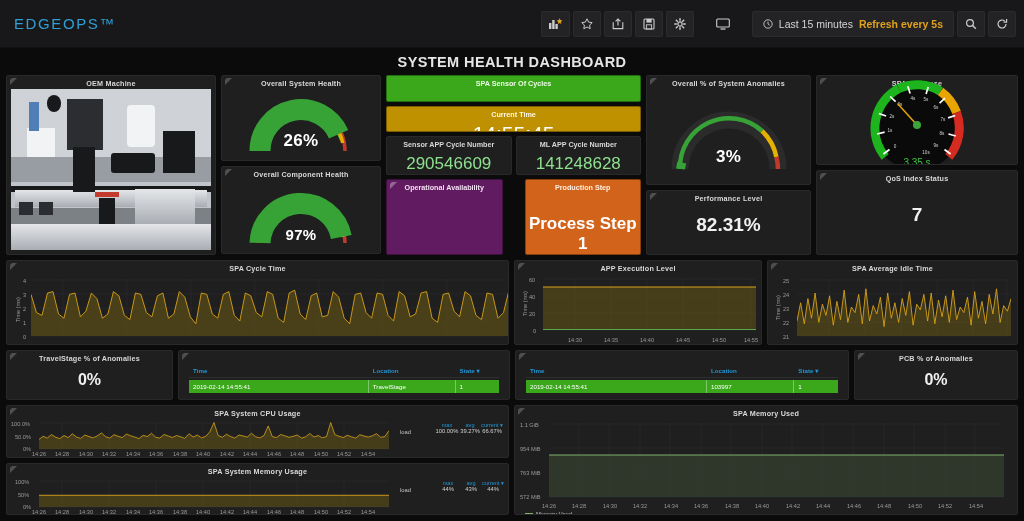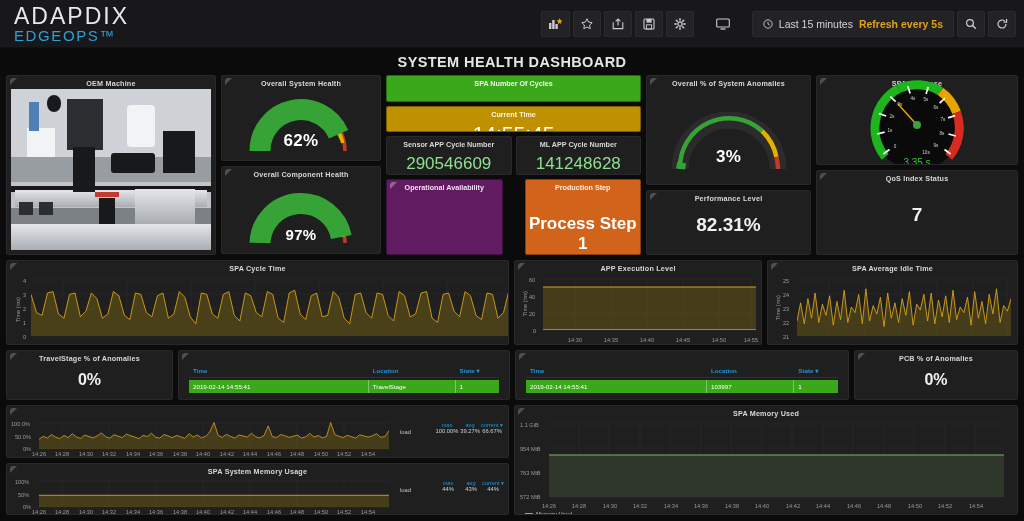--- a/index.html
+++ b/index.html
@@ -145,21 +145,20 @@
   .c-loc  { flex: 0 0 28%; }
   .c-state{ flex: 0 0 14%; }
 </style>
 </head>
 <body>
 
 <div id="app">
 
   <div class="topnav">
     <div class="brand">
-      <div class="brand-1">ADAPDIX</div>
       <div class="brand-2">EDGEOPS™</div>
     </div>
 
     <div class="nav-right">
       <div class="nbtn">
         <svg width="13" height="11" viewBox="0 0 13 11">
           <rect x="0" y="5" width="2.4" height="6" fill="#ccc"></rect>
           <rect x="3.2" y="2" width="2.4" height="9" fill="#ccc"></rect>
           <rect x="6.4" y="6" width="2.4" height="5" fill="#ccc"></rect>
           <path d="M10.6 0 l.75 2.1 2.1.3 -1.5 1.5 .4 2.1 -1.75 -1 -1.75 1 .4 -2.1 -1.5 -1.5 2.1 -.3z" fill="#e0a11b"></path>
@@ -277,21 +276,21 @@
           <div class="ptitle">Overall System Health</div>
           <div class="gauge-wrap">
             <div class="gauge" style="width:108px;height:62px;">
               <svg width="108" height="62" viewBox="0 0 108 62">
                 <path d="M10 58 A44 44 0 0 1 98 58" fill="none" stroke="#333" stroke-width="3"></path>
                 <path d="M10 58 A44 44 0 0 1 98 58" fill="none" stroke="#c0392b" stroke-width="3.5"></path>
                 <path d="M13.5 46.5 A44 44 0 0 1 94.5 46.5" fill="none" stroke="#37a337" stroke-width="3.5"></path>
                 <path d="M86 30 A44 44 0 0 1 95.7 50" fill="none" stroke="#e5b000" stroke-width="3.5"></path>
                 <path d="M13 58 A41 41 0 0 1 91.6 41.3" fill="none" stroke="#37a337" stroke-width="21"></path>
               </svg>
-              <div class="val">62%</div>
+              <div class="val">26%</div>
             </div>
           </div>
           <span class="resize">
             <svg width="7" height="7" viewBox="0 0 7 7">
                 <path d="M7 0 L0 7 H5 L7 5 Z" fill="#6a6a6a"></path>
               </svg>
           </span>
         </div>
 
         <div class="panel" style="height:88px;">
@@ -316,21 +315,21 @@
           <span class="resize">
             <svg width="7" height="7" viewBox="0 0 7 7">
                 <path d="M7 0 L0 7 H5 L7 5 Z" fill="#6a6a6a"></path>
               </svg>
           </span>
         </div>
       </div>
 
       <div style="display:flex; flex-direction:column; gap:4px; width:255px;">
         <div class="statpanel stat-green" style="height:38px;">
-          <div class="stitle">SPA Number Of Cycles</div>
+          <div class="stitle">SPA Sensor Of Cycles</div>
         </div>
         <div class="statpanel stat-gold" style="height:38px;">
           <div class="stitle">Current Time</div>
           <div class="sval">14:55:45</div>
         </div>
         <div style="display:flex; gap:4px; height:44px;">
           <div class="statpanel stat-dark" style="flex:1;">
             <div class="stitle">Sensor APP Cycle Number</div>
             <div class="sval">290546609</div>
           </div>
@@ -707,20 +706,21 @@
 
     <div class="row" style="height:110px;">
       <div style="display:flex;flex-direction:column;gap:5px;width:503px;">
 
         <div class="panel" style="height:53px;">
           <span class="corner">
             <svg width="7" height="7" viewBox="0 0 7 7">
                 <path d="M0 7 L7 0 H2 L0 2 Z" fill="#8a8a8a"></path>
               </svg>
           </span>
+          <div class="ptitle">SPA System CPU Usage</div>
           <div class="graph-body">
             <div class="tick" style="left:4px;top:2px;">100.0%</div>
             <div class="tick" style="left:8px;top:15px;">50.0%</div>
             <div class="tick" style="left:16px;top:27px;">0%</div>
             <svg width="350" height="32" viewBox="0 0 350 32" style="position:absolute;left:32px;top:3px;">
               <g stroke="#2e2e30" stroke-width=".5">
                 <line x1="0" y1="1" x2="350" y2="1"></line>
                   <line x1="0" y1="14" x2="350" y2="14"></line>
                 <line x1="0" y1="27" x2="350" y2="27"></line>
                 <line x1="23" y1="0" x2="23" y2="27"></line>

